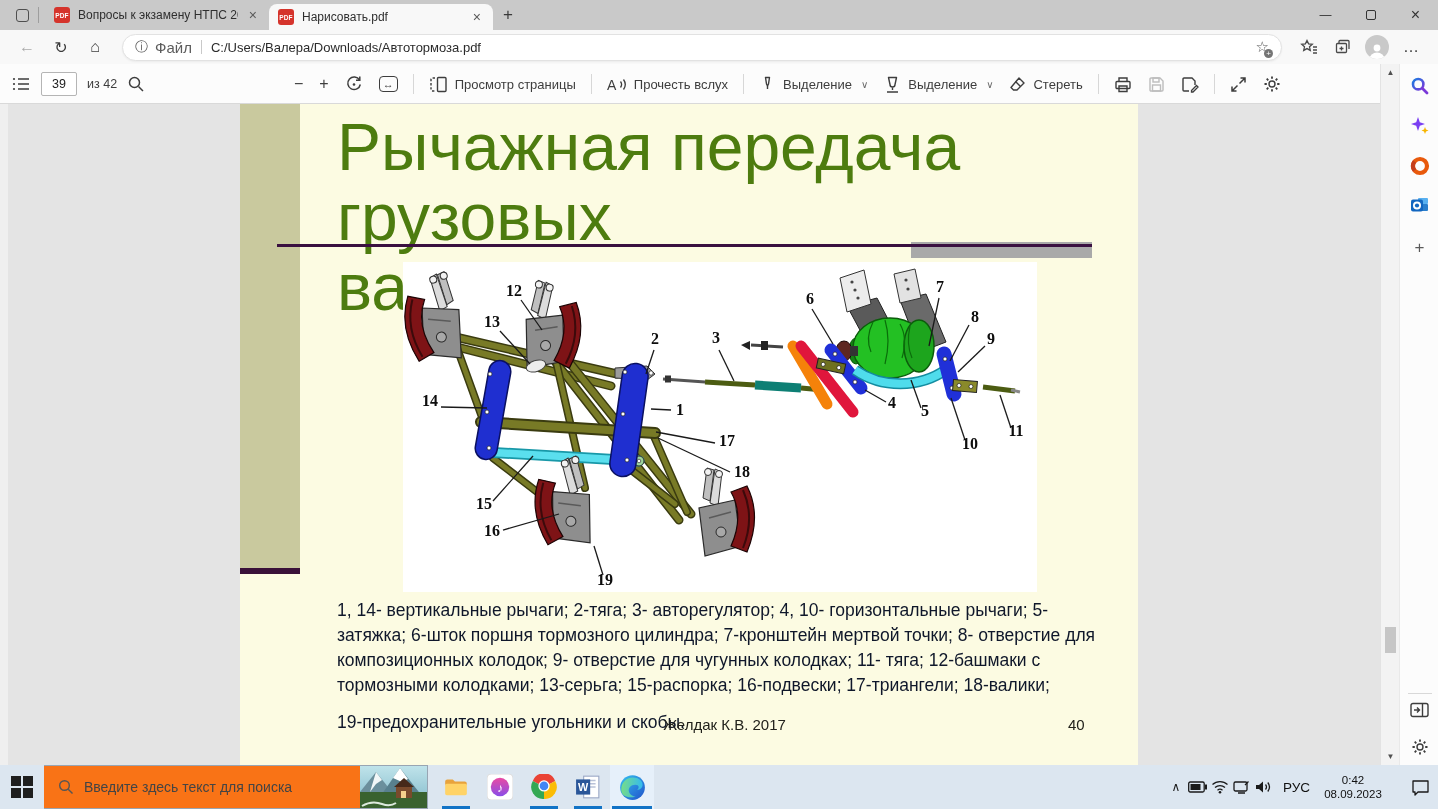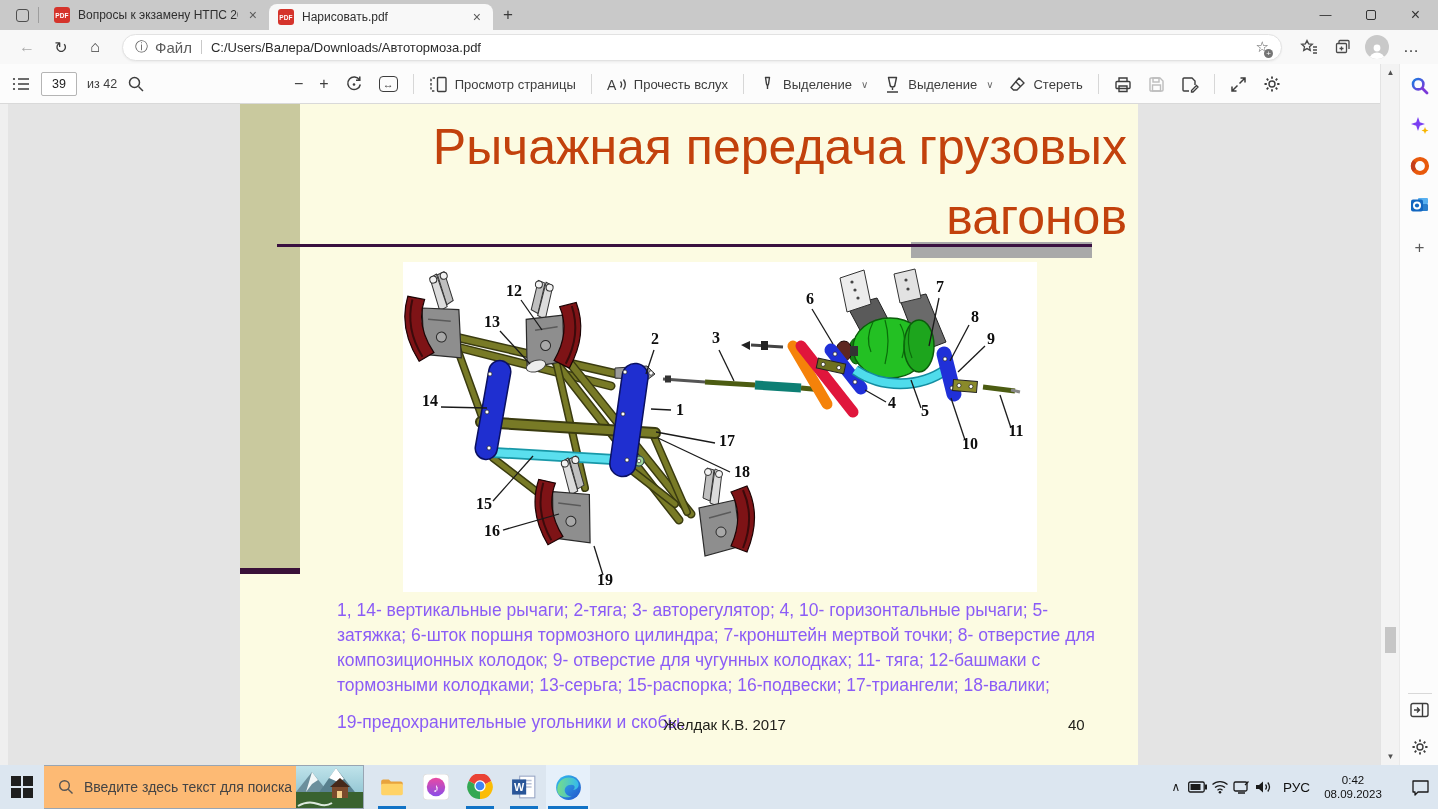--- a/index.html
+++ b/index.html
@@ -46,45 +46,45 @@
   .tdiv { width:1px; height:20px; background:#d7d7d7; margin:0 7px; }
   .chev { font-size:10px; color:#6a6a6a; margin-left:2px; }
   .ic { display:block; }
 
   
   .content { position:absolute; left:0; top:104px; width:1438px; height:661px; background:#e4e4e4; }
   .leftstrip { position:absolute; left:0; top:0; width:8px; height:661px; background:#efefef; }
   .slide { position:absolute; left:240px; top:0; width:898px; height:661px; background:#fcfbe2; overflow:hidden; }
   .band { position:absolute; left:0; top:0; width:60px; height:464px; background:#c9c99e; }
   .bandbar { position:absolute; left:0; top:464px; width:60px; height:6px; background:#3a1138; }
-  .slidetitle { position:absolute; left:97px; top:8px; width:790px; font-size:50px; line-height:70px; color:#c2410c;text-align:right; }
+  .slidetitle { position:absolute; left:97px; top:8px; width:790px; font-size:66px; line-height:70px; color:#4d7c0f; }
   .rulegray { position:absolute; left:671px; top:138px; width:181px; height:16px; background:#a9a9a9; }
   .ruleline { position:absolute; left:37px; top:140px; width:815px; height:3px; background:#3a1040; }
   .diagram { position:absolute; left:163px; top:158px; width:634px; height:330px; background:#ffffff; }
-  .caption { position:absolute; left:97px; top:494px; width:778px; font-size:17.5px; line-height:25px; color:#8b5cf6; }
+  .caption { position:absolute; left:97px; top:494px; width:778px; font-size:17.5px; line-height:25px; color:#0f172a; }
   .caption p + p { margin-top:12px; }
   .slidefooter { position:absolute; left:97px; top:612px; width:775px; text-align:center; font-size:15px; color:#22221c; }
   .slidepage { position:absolute; left:828px; top:612px; font-size:15px; color:#22221c; }
 
   
   .vscroll { position:absolute; left:1380px; top:64px; width:19px; height:701px; background:#f3f3f3; border-left:1px solid #e3e3e3; }
   .vscroll .arr { position:absolute; left:0; width:19px; text-align:center; font-size:8px; color:#505050; }
   .vscroll .thumb { position:absolute; left:4px; top:563px; width:11px; height:26px; background:#c6c6c6; }
 
   
   .sidebar { position:absolute; left:1399px; top:64px; width:39px; height:701px; background:#fcfcfc; border-left:1px solid #e9e9e9; }
   .sbi { position:absolute; left:0; width:39px; display:flex; justify-content:center; }
   .sbdiv { position:absolute; left:8px; top:629px; width:24px; height:1px; background:#d8d8d8; }
 
   
   .taskbar { position:absolute; left:0; top:765px; width:1438px; height:44px; background:#dce6f0; display:flex; align-items:center; }
   .startbtn { width:44px; height:44px; display:flex; align-items:center; justify-content:center; }
   .winlogo { display:grid; grid-template-columns:10px 10px; grid-template-rows:10px 10px; gap:1.5px; }
   .winlogo div { background:#1f1f1f; }
-  .searchbox { position:relative; width:320px; height:44px; background:#fdba74; border:1px solid #98a5b3; border-left:none; display:flex; align-items:center; }
+  .searchbox { position:relative; width:384px; height:44px; background:#f97316; border:1px solid #98a5b3; border-left:none; display:flex; align-items:center; }
   .searchbox .mag { margin:0 10px 0 14px; }
   .searchbox .stext { font-size:14px; color:#444; white-space:nowrap; }
   .searchpic { position:absolute; right:0; top:0; width:67px; height:42px; overflow:hidden; }
   .taskicons { display:flex; height:44px; margin-left:6px; }
   .tcell { position:relative; width:44px; height:44px; display:flex; align-items:center; justify-content:center; }
   .tcell.active { background:#e6f0fa; }
   .tcell .uline { position:absolute; bottom:0; left:8px; right:8px; height:3px; background:#1173c6; }
   .tcell.active .uline { left:2px; right:2px; }
   .tray { position:absolute; right:0; top:0; height:44px; display:flex; align-items:center; }
   .trayic { width:22px; height:44px; display:flex; align-items:center; justify-content:center; color:#1a1a1a; }

